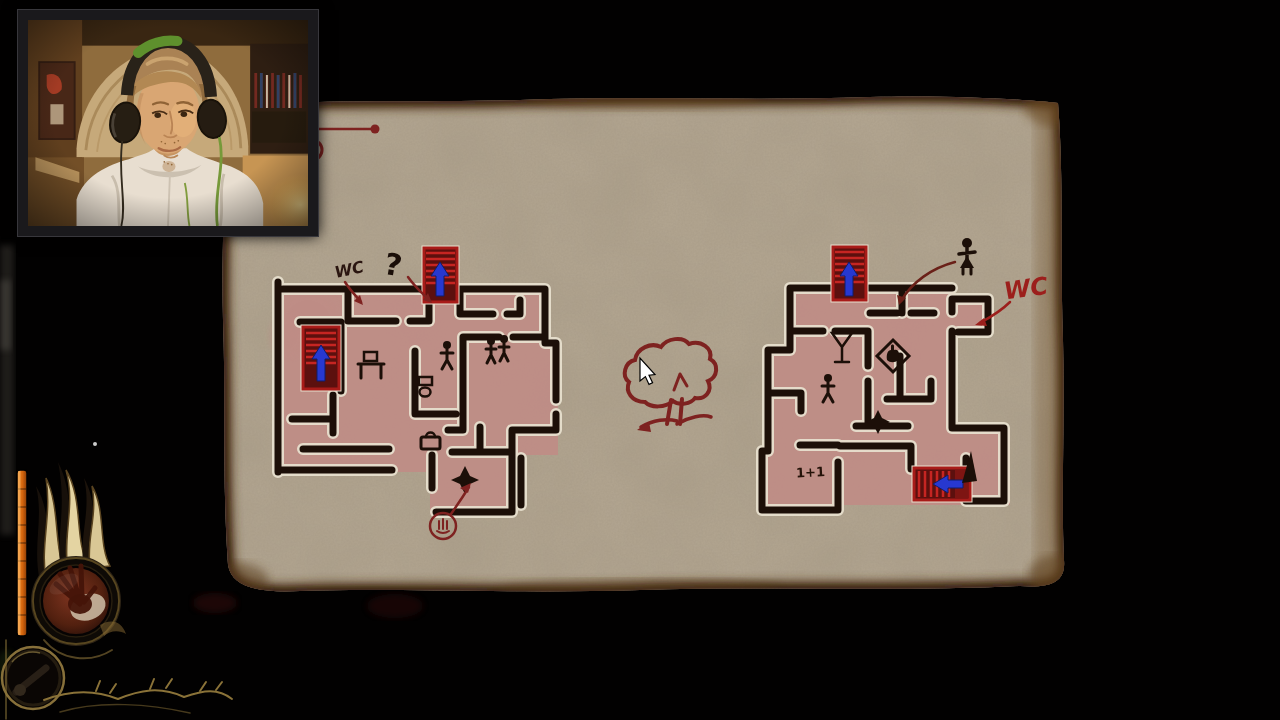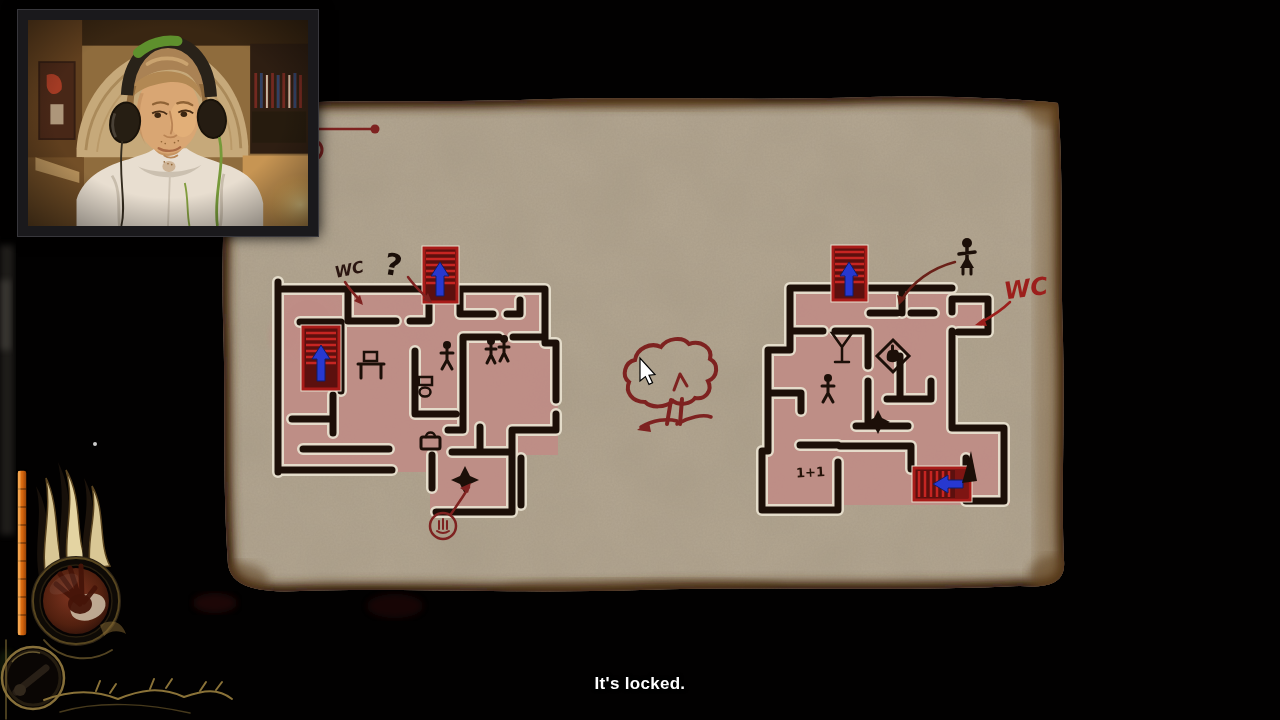--- a/index.html
+++ b/index.html
@@ -365,15 +365,14 @@
           </g>
 
     <path d="M205,128 C212,160 198,190 203,225" stroke="#6e9c3c" stroke-width="3" fill="none"></path>
     <path d="M101,132 C96,170 106,200 100,225" stroke="#23221e" stroke-width="2" fill="none"></path>
   </g>
   <rect width="300" height="225" fill="#c88028" opacity="0.10"></rect>
   <rect width="300" height="225" fill="url(#vig)"></rect>
 </svg>
 </div>
 
-<div class="subtitle">It's locked.</div>
 
 </div>
 
 </body></html>

